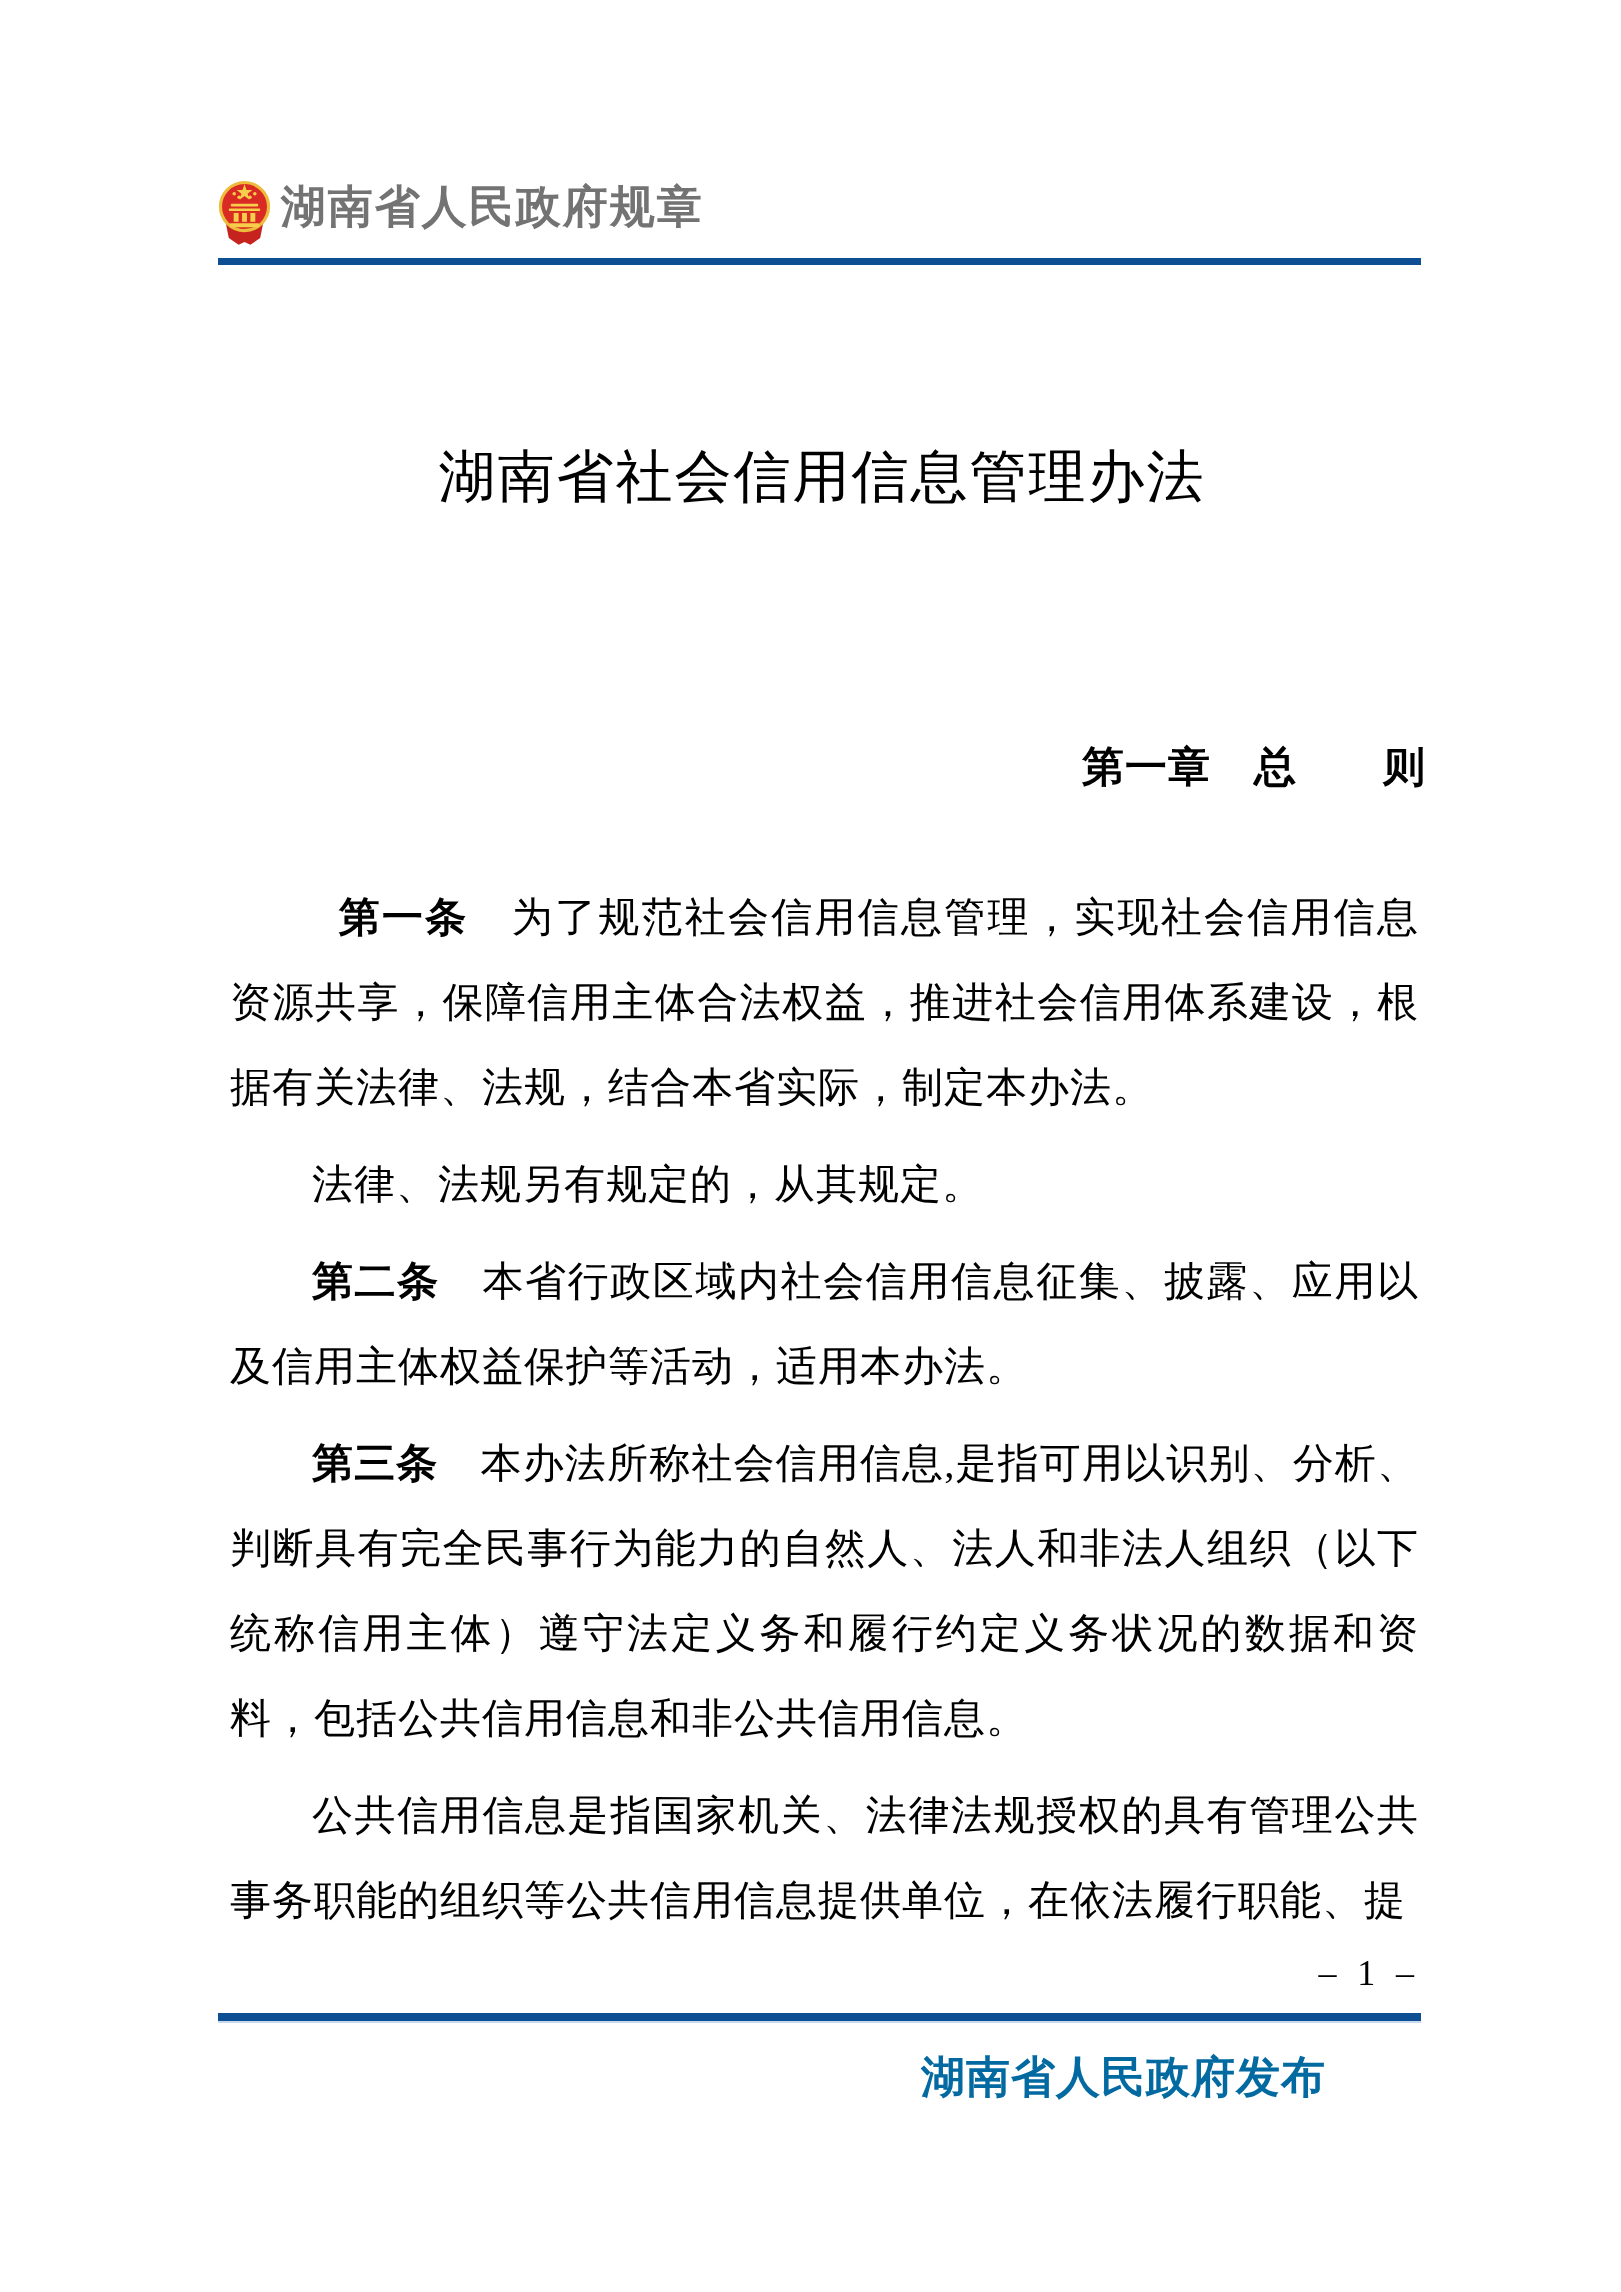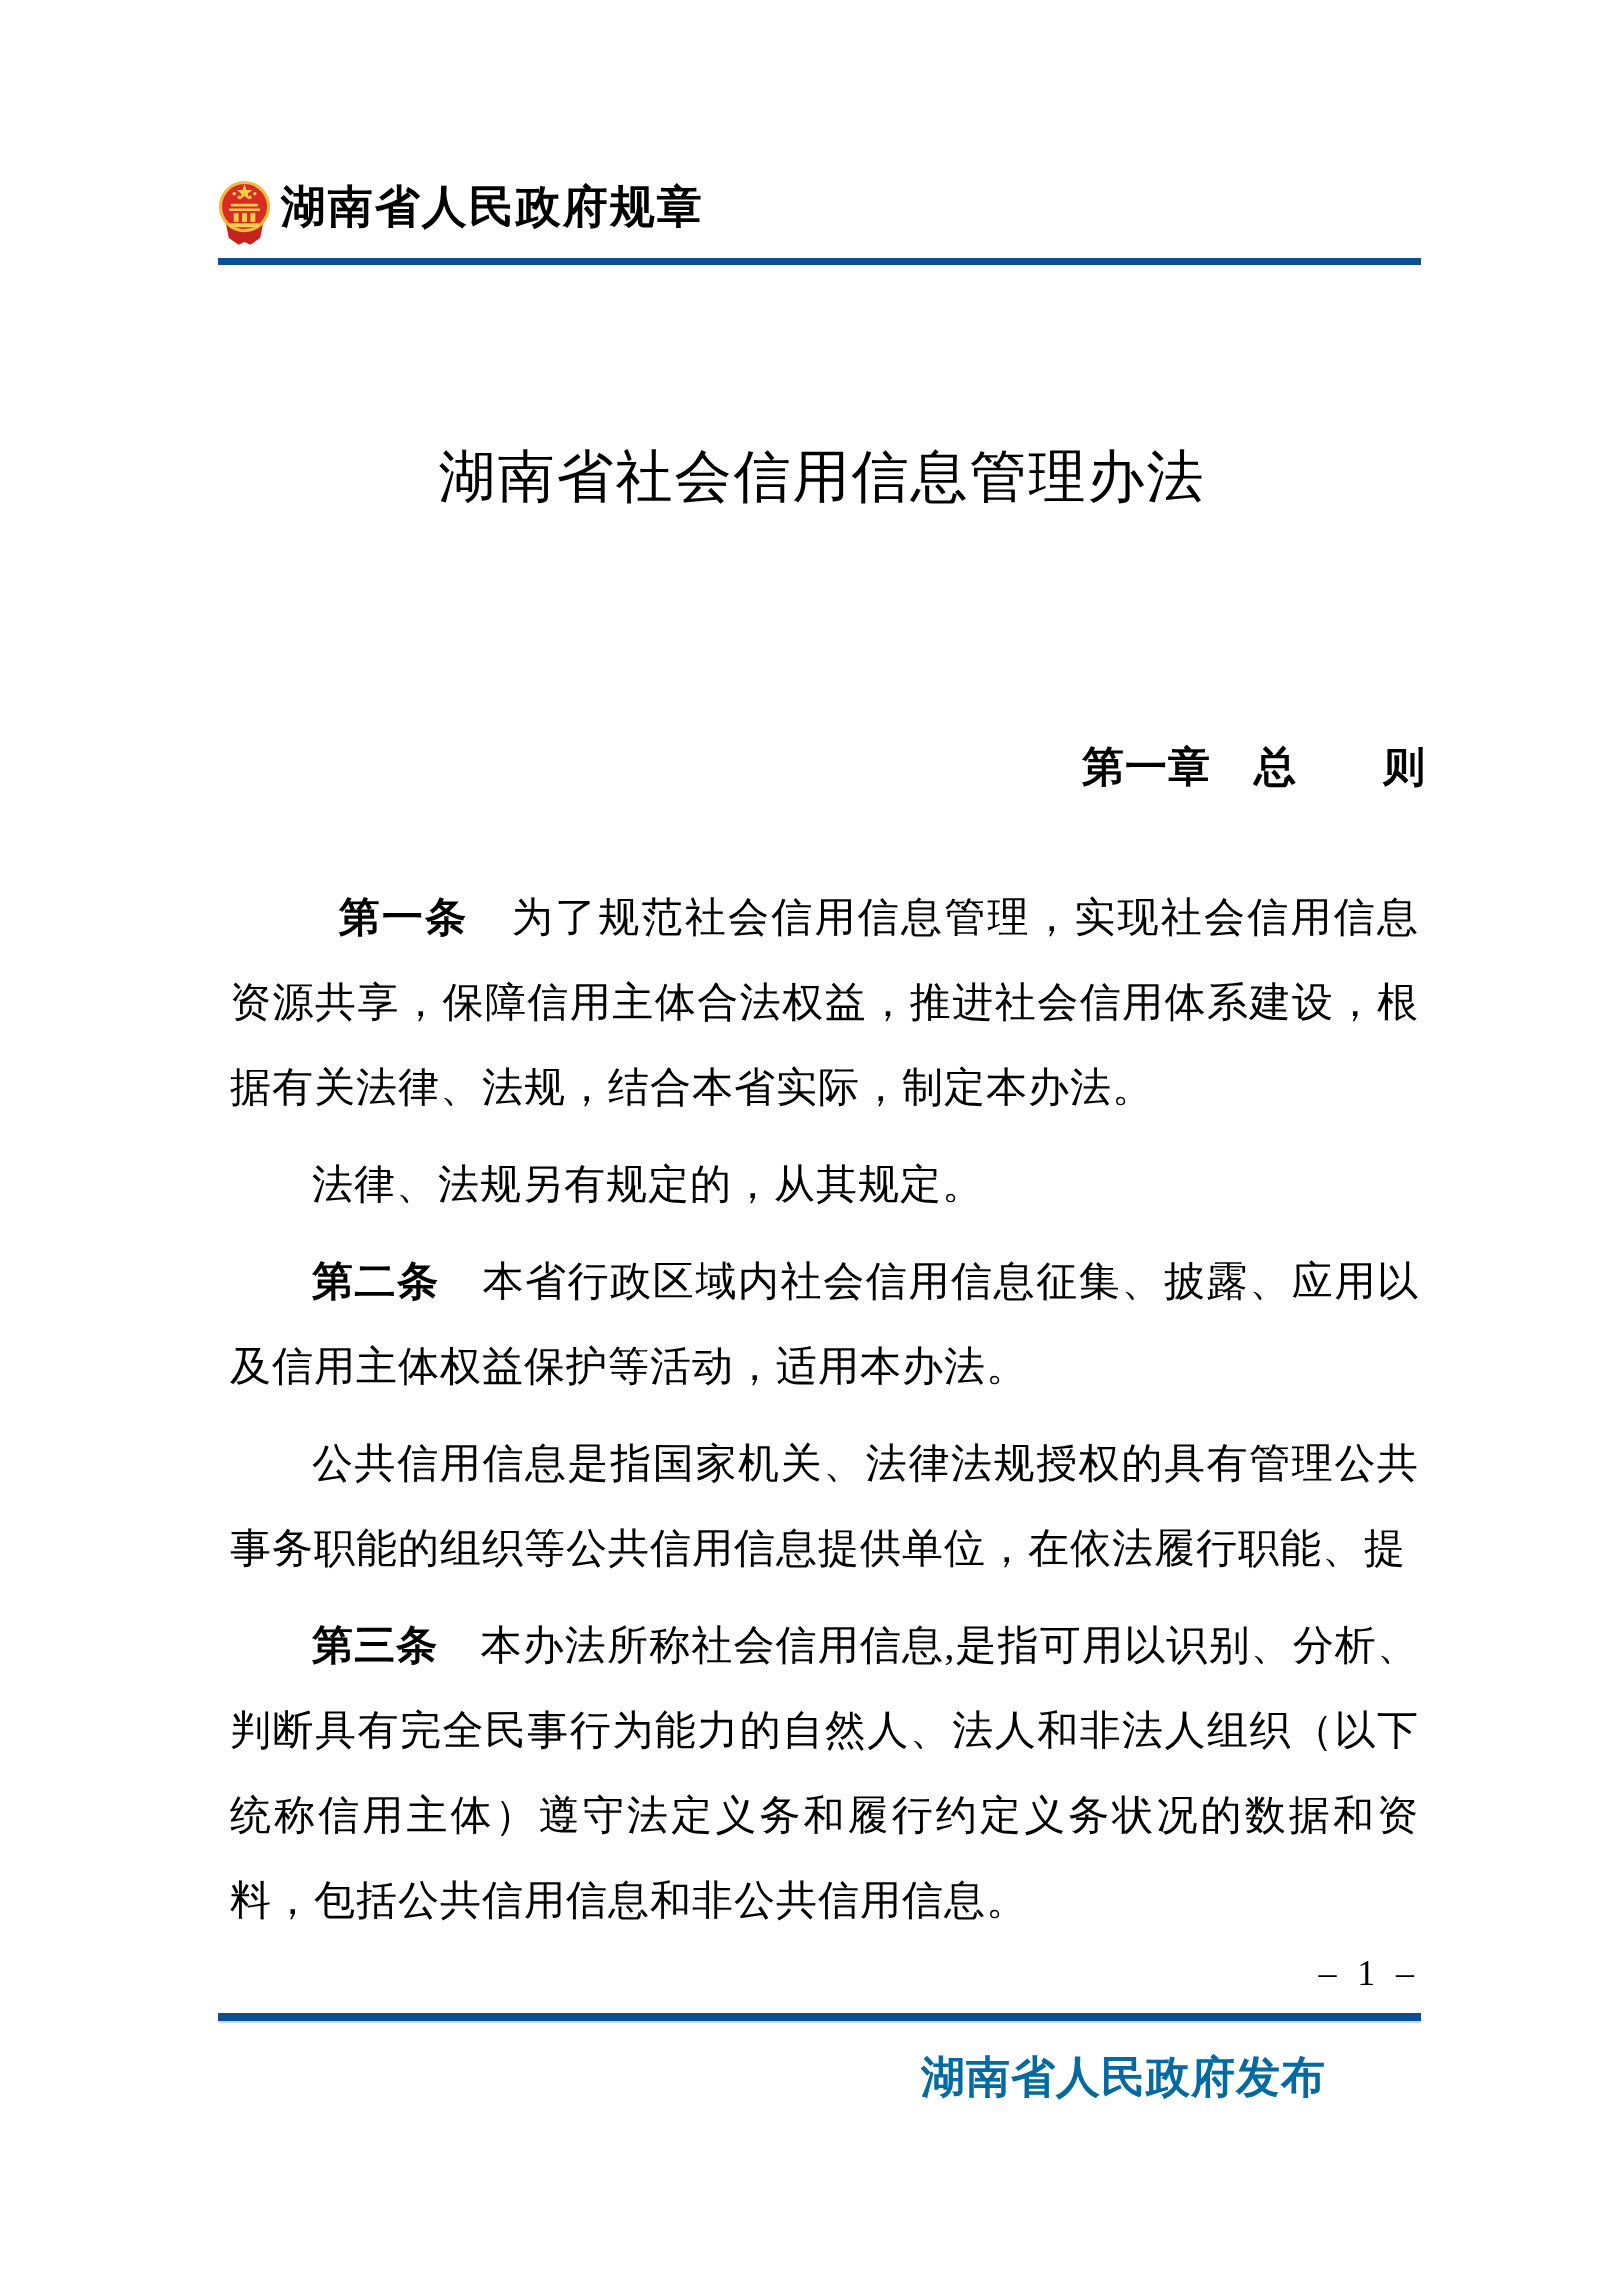--- a/index.html
+++ b/index.html
@@ -14,21 +14,21 @@
   
   .header{
     position:absolute;left:218px;top:177px;width:1203px;
     display:flex;align-items:center;gap:9.8px;
     padding-bottom:11.8px;
     border-bottom:7.8px solid #0e4f94;
   }
   .emblem{flex:0 0 auto;width:53px;height:69px;}
   .header-label{
     font-family:"Liberation Serif","DejaVu Serif",serif;
-    font-weight:bold;font-size:45px;color:#000000;
+    font-weight:bold;font-size:45px;color:#737373;
     letter-spacing:2px;line-height:1;
     transform:translateY(-3.9px);
   }
   
   .doc-title{
     position:absolute;left:218px;top:441px;width:1208px;
     text-align:center;font-weight:normal;font-size:57px;line-height:1.25;
     letter-spacing:2px;
   }
   .doc-subtitle{
@@ -97,22 +97,22 @@
 
   <div class="doc-title">湖南省社会信用信息管理办法</div>
 
 
   <div class="chapter-heading">第一章　总　　则</div>
 
   <div class="doc-body">
     <p class="indent-lg"><span class="article-lead">第一条</span><span>　为了规范社会信用信息管理，实现社会信用信息资源共享，保障信用主体合法权益，推进社会信用体系建设，根据有关法律、法规，结合本省实际，制定本办法。</span></p>
     <p><span class="article-lead"></span><span>法律、法规另有规定的，从其规定。</span></p>
     <p><span class="article-lead">第二条</span><span>　本省行政区域内社会信用信息征集、披露、应用以及信用主体权益保护等活动，适用本办法。</span></p>
+    <p><span class="article-lead">第三条</span><span>　本办法所称社会信用信息,是指可用以识别、分析、判断具有完全民事行为能力的自然人、法人和非法人组织（以下统称信用主体）遵守法定义务和履行约定义务状况的数据和资料，包括公共信用信息和非公共信用信息。</span></p>
     <p><span class="article-lead"></span><span>公共信用信息是指国家机关、法律法规授权的具有管理公共事务职能的组织等公共信用信息提供单位，在依法履行职能、提</span></p>
-    <p><span class="article-lead">第三条</span><span>　本办法所称社会信用信息,是指可用以识别、分析、判断具有完全民事行为能力的自然人、法人和非法人组织（以下统称信用主体）遵守法定义务和履行约定义务状况的数据和资料，包括公共信用信息和非公共信用信息。</span></p>
   </div>
 
   <div class="page-number">– 1 –</div>
 
   <div class="footer-rule"></div>
   <div class="footer-label">湖南省人民政府发布</div>
 
 </div>
 
 

